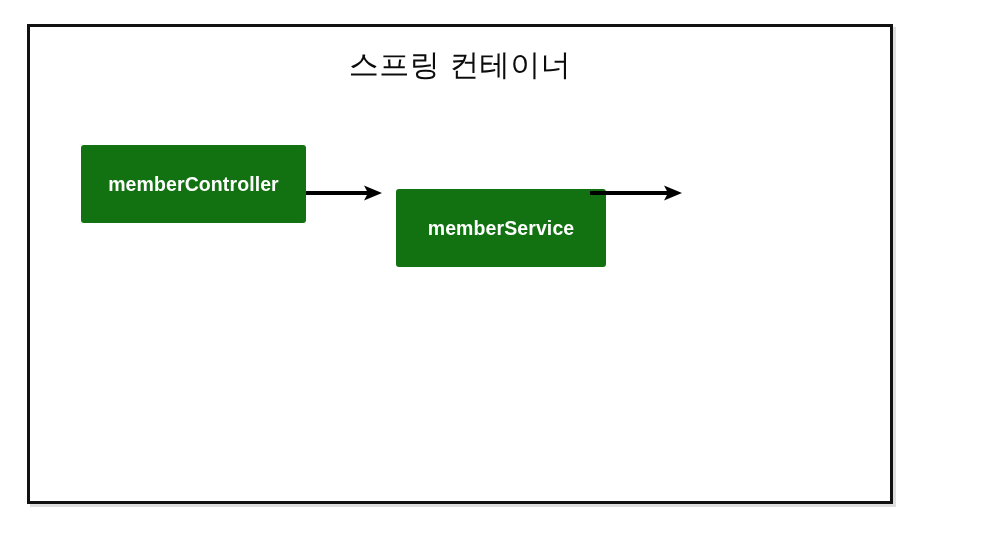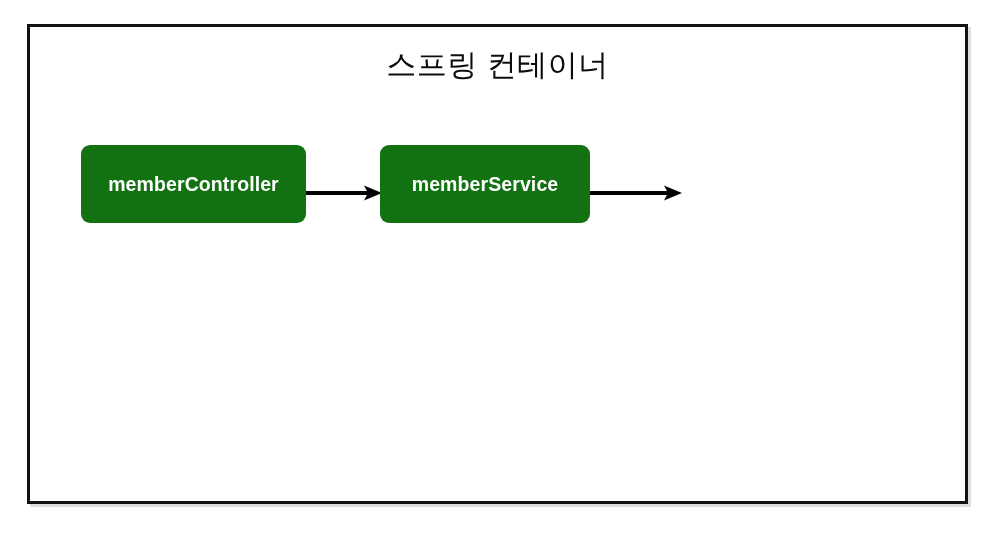--- a/index.html
+++ b/index.html
@@ -21,21 +21,21 @@
     width: 997px;
     height: 535px;
     background: #ffffff;
   }
 
   
   #container-frame {
     position: absolute;
     left: 27px;
     top: 24px;
-    width: 941px;
+    width: 866px;
     height: 480px;
     box-sizing: border-box;
     border: 3px solid #111111;
     background: #ffffff;
     box-shadow: 3px 3px 0 0 rgba(0, 0, 0, 0.13);
   }
 
   
   #container-title {
     position: absolute;
@@ -51,36 +51,36 @@
     white-space: nowrap;
   }
 
   
   .bean-box {
     position: absolute;
     top: 118px;
     height: 78px;
     box-sizing: border-box;
     background: #127212;
-    border-radius: 9px;
+    border-radius: 3px;
     display: flex;
     align-items: center;
     justify-content: center;
   }
   .bean-label {
     color: #ffffff;
     font-size: 19.5px;
     font-weight: bold;
     line-height: 24px;
     letter-spacing: 0.1px;
     white-space: nowrap;
   }
 
   #bean-member-controller { left: 51px;  width: 225px; }
-  #bean-member-service    { left: 350px; width: 210px; }
+  #bean-member-service    { left: 366px; width: 210px; margin-top: 44px; }
   #bean-member-repository { left: 650px; width: 246px; }
 
   
   .arrow {
     position: absolute;
     top: 158px;
     height: 16px;
     display: block;
     overflow: visible;
   }

